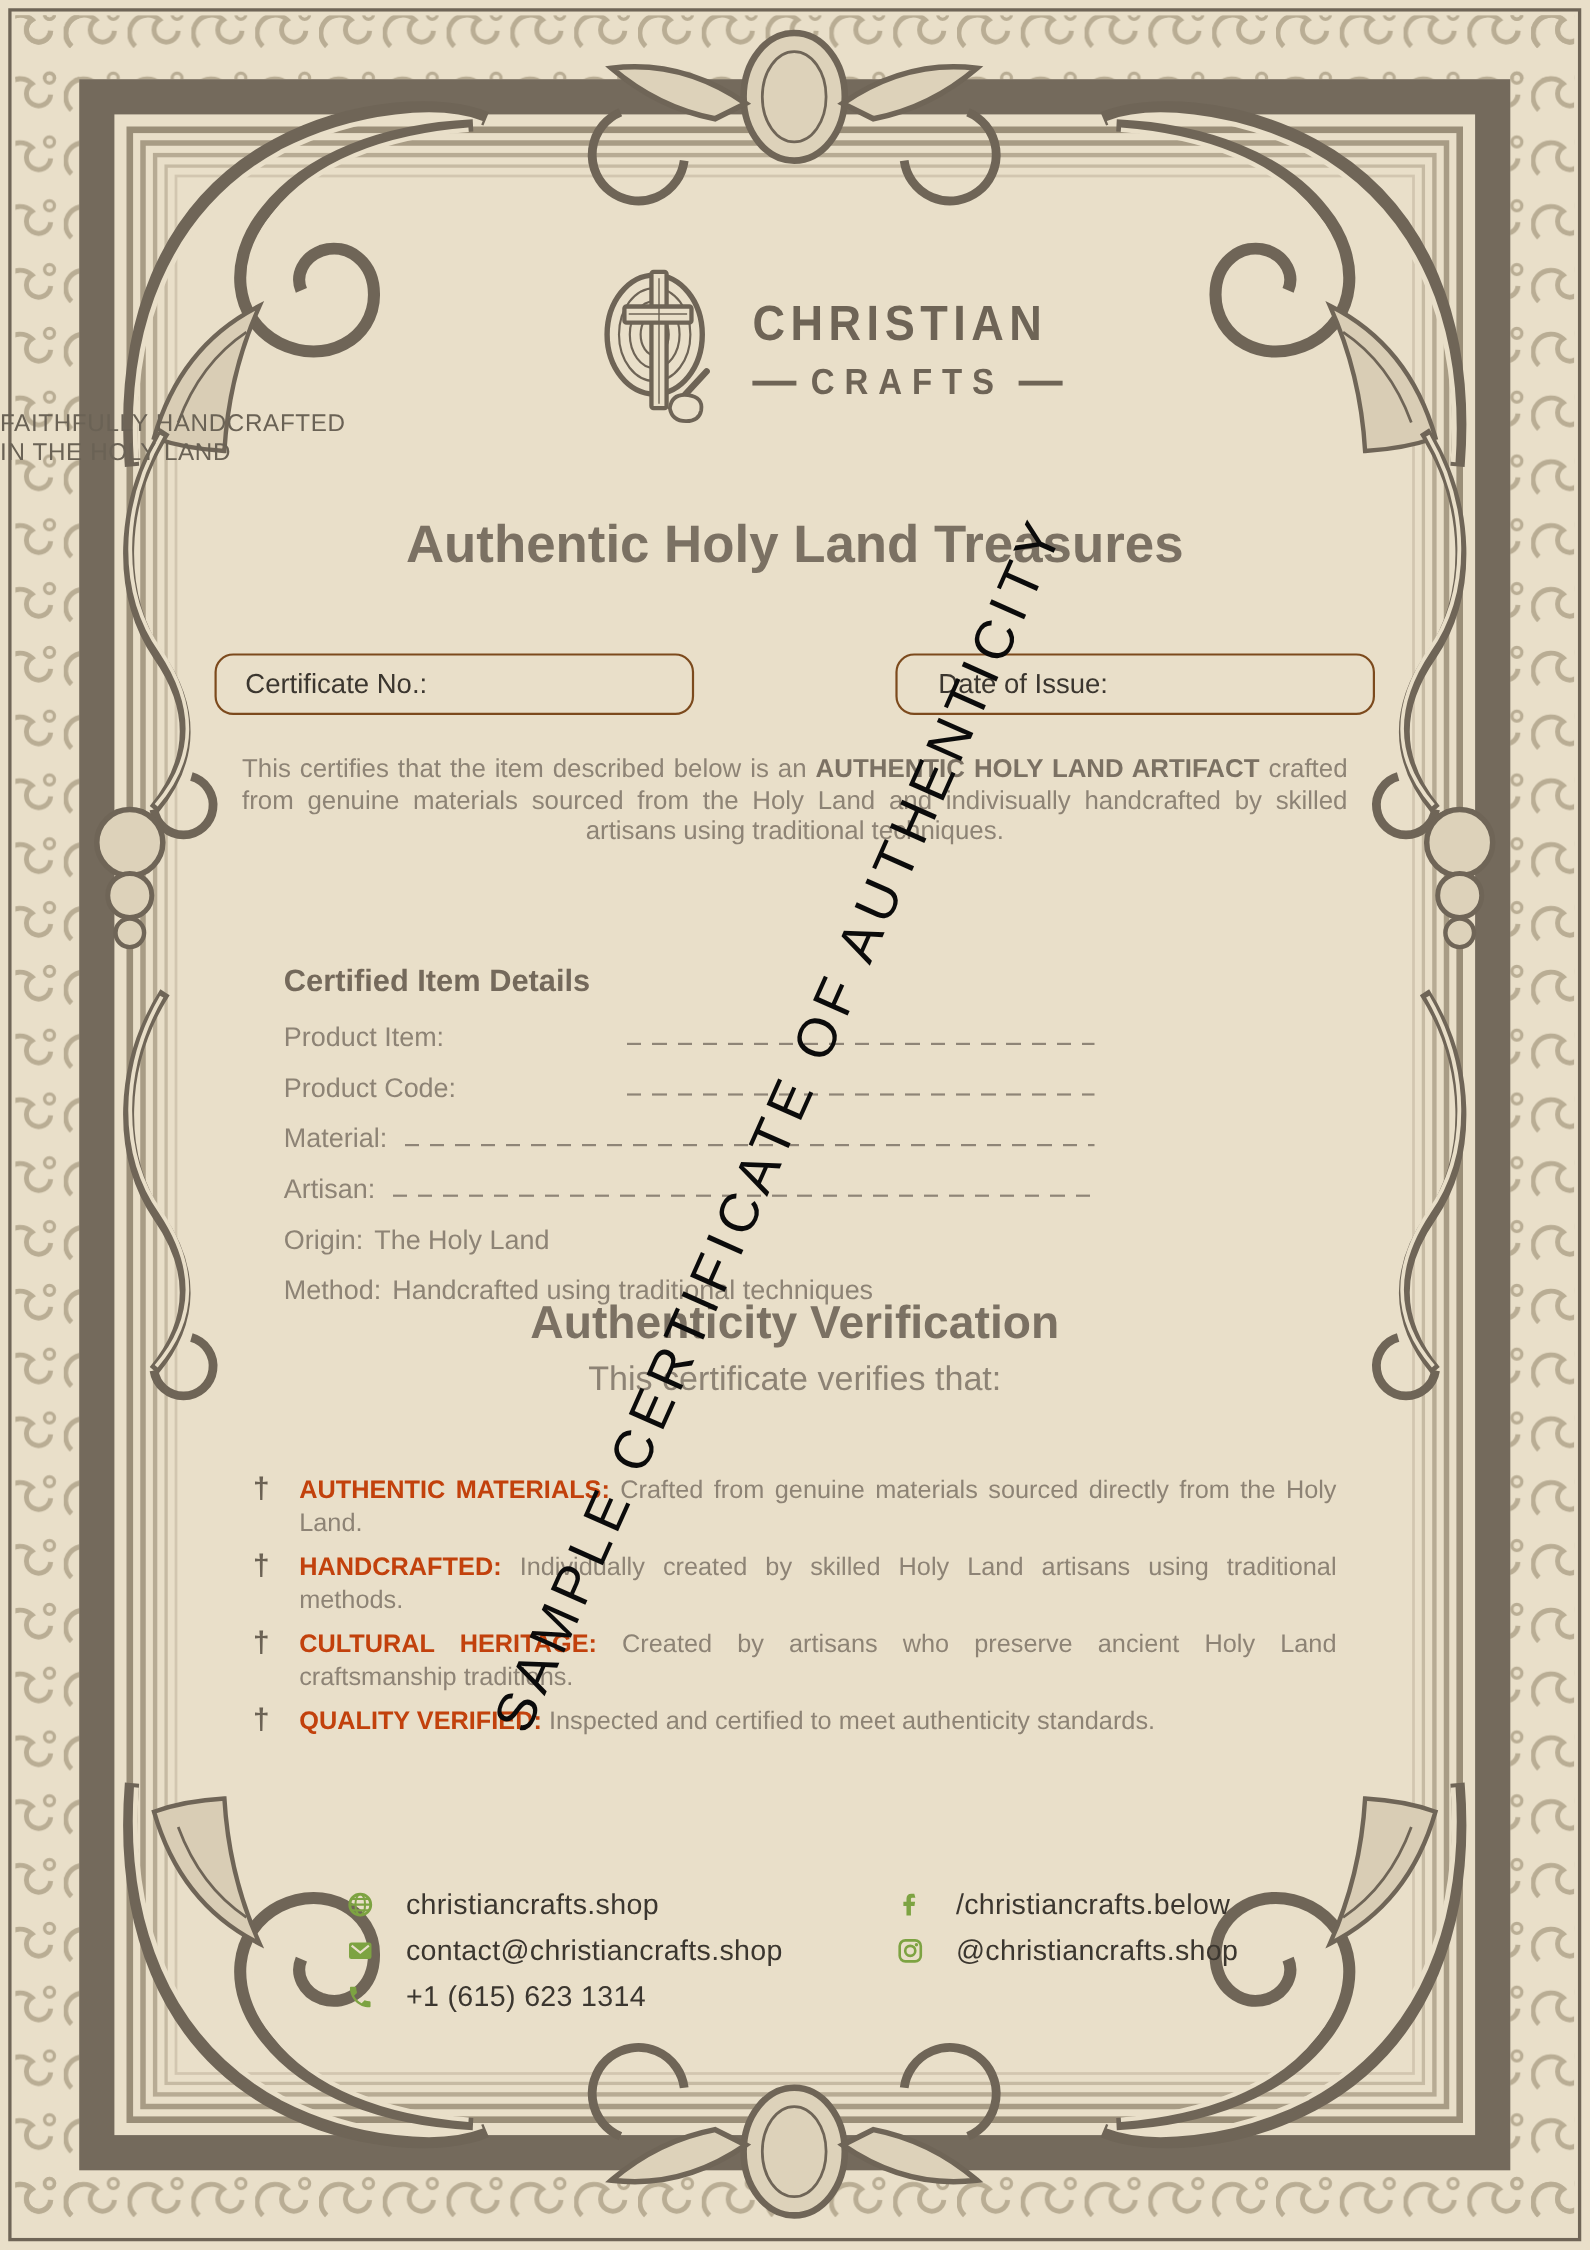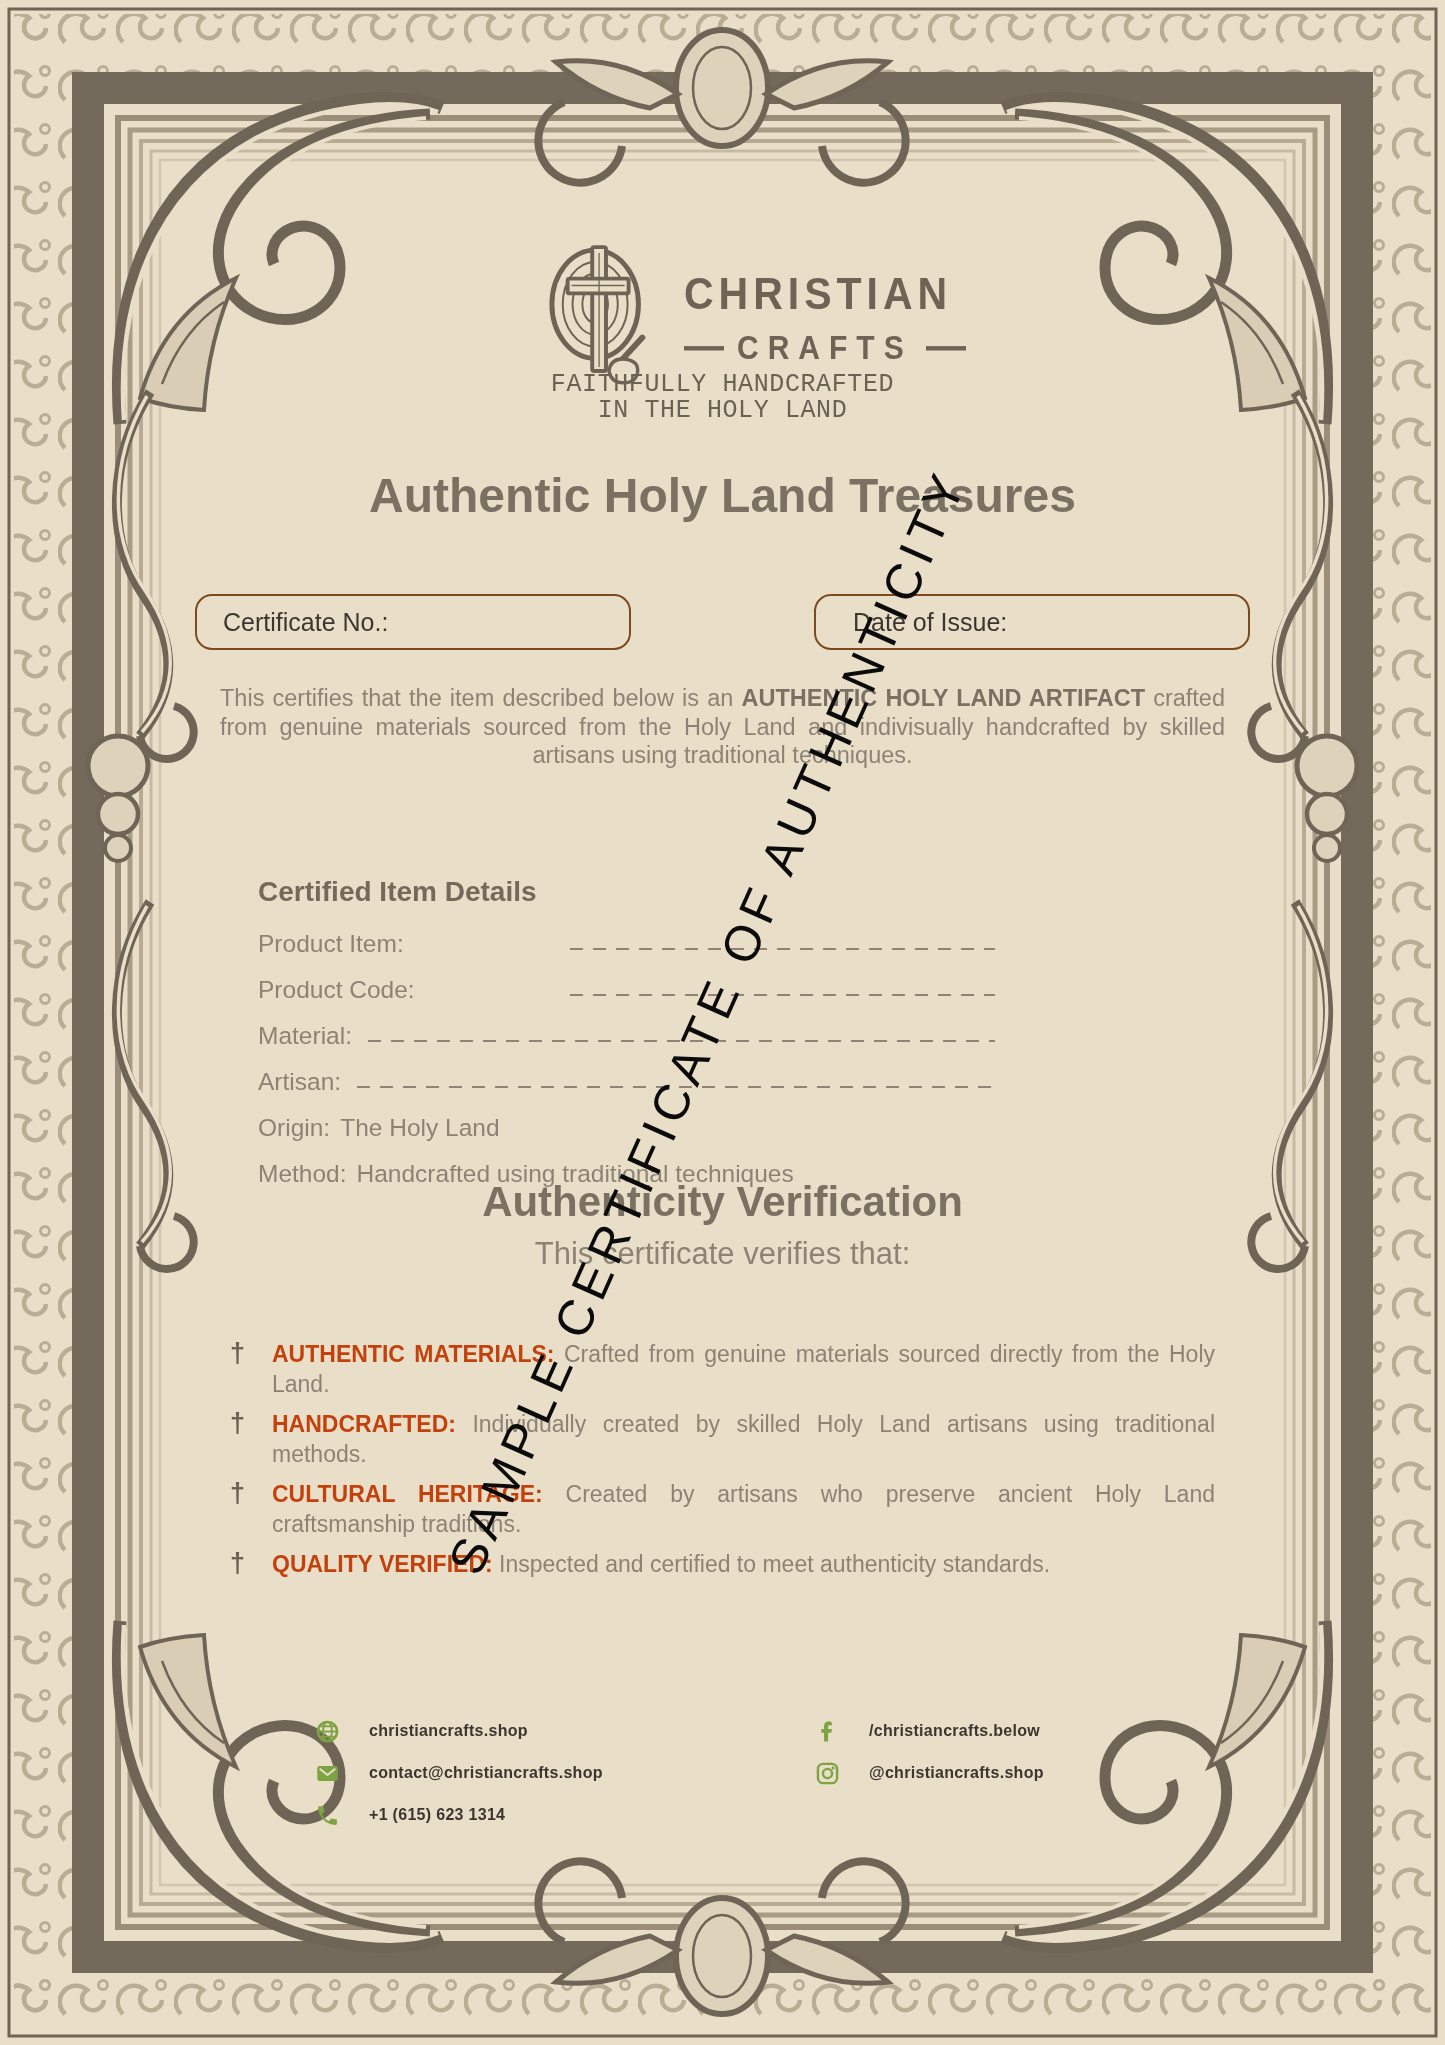--- a/index.html
+++ b/index.html
@@ -9,22 +9,22 @@
     font-family:"Liberation Sans",sans-serif;
   }
   .frame{position:absolute;left:0;top:0;}
   
   .logo-row{position:absolute;left:546px;top:240px;display:flex;align-items:flex-start;}
   .logo-name{margin-left:20px;margin-top:28px;color:#6e6456;transform:scaleY(1.1);transform-origin:0 0;}
   .logo-name .top{font-size:41px;font-weight:700;letter-spacing:5px;white-space:nowrap;}
   .logo-name .bottomrow{display:flex;align-items:center;gap:13px;margin-top:9px;}
   .logo-name .dash{width:40px;height:3.5px;background:#6e6456;}
   .logo-name .bottom{font-size:30px;font-weight:700;letter-spacing:9px;white-space:nowrap;}
-  .tagline{position:absolute;left:0;top:372px;width:1445px;text-align:center;
-    color:#6a6255;font-size:25px;font-weight:500;line-height:26px;letter-spacing:0.6px;font-family:Liberation Mono, monospace;}
+  .tagline{position:absolute;left:0;top:372px;width:1445px;text-align:left;
+    color:#6a6255;font-size:22px;font-weight:500;line-height:26px;letter-spacing:0.6px;}
   .page-title{position:absolute;left:0;top:468px;width:1445px;text-align:center;
     color:#7b7163;font-size:48px;font-weight:700;}
   
   .cert-box{position:absolute;top:594px;height:56px;width:436px;box-sizing:border-box;
     border:2.5px solid #7c4a1d;border-radius:17px;display:flex;align-items:center;
     padding-left:26px;color:#3b362f;font-size:25px;}
   .cert-box.left{left:195px;}
   .cert-box.right{left:814px;padding-left:37px;}
   
   .intro{position:absolute;left:220px;top:684px;width:1005px;margin:0;
@@ -49,21 +49,21 @@
   .bullets li{position:relative;padding-left:42px;margin-bottom:10px;
     color:#8d8375;font-size:23px;line-height:30px;text-align:justify;}
   .bullets .dagger{position:absolute;left:0;top:-1px;color:#6b6254;font-size:27px;font-weight:700;}
   .bullets .bhead{color:#c2410c;font-weight:700;}
   
   .contact-col{position:absolute;}
   .contact-col.left{left:315px;top:1710px;}
   .contact-col.right{left:815px;top:1710px;}
   .crow{height:42px;display:flex;align-items:center;}
   .crow .cicon{width:25px;height:25px;flex:0 0 25px;}
-  .crow .ctext{margin-left:29px;color:#3b362f;font-size:16px;letter-spacing:0.3px;white-space:nowrap;font-weight:bold;}
+  .crow .ctext{margin-left:29px;color:#3b362f;font-size:26px;letter-spacing:0.3px;white-space:nowrap;}
   
   .watermark{position:absolute;left:708px;top:1022px;white-space:nowrap;
     transform:translate(-50%,-50%) rotate(-66deg);
     color:#0b0b0b;font-size:50px;letter-spacing:6px;font-weight:500;z-index:50;}
 </style>
 </head>
 <body>
 
 <svg class="frame" width="1445" height="2045" viewBox="0 0 1445 2045">
   <defs>

